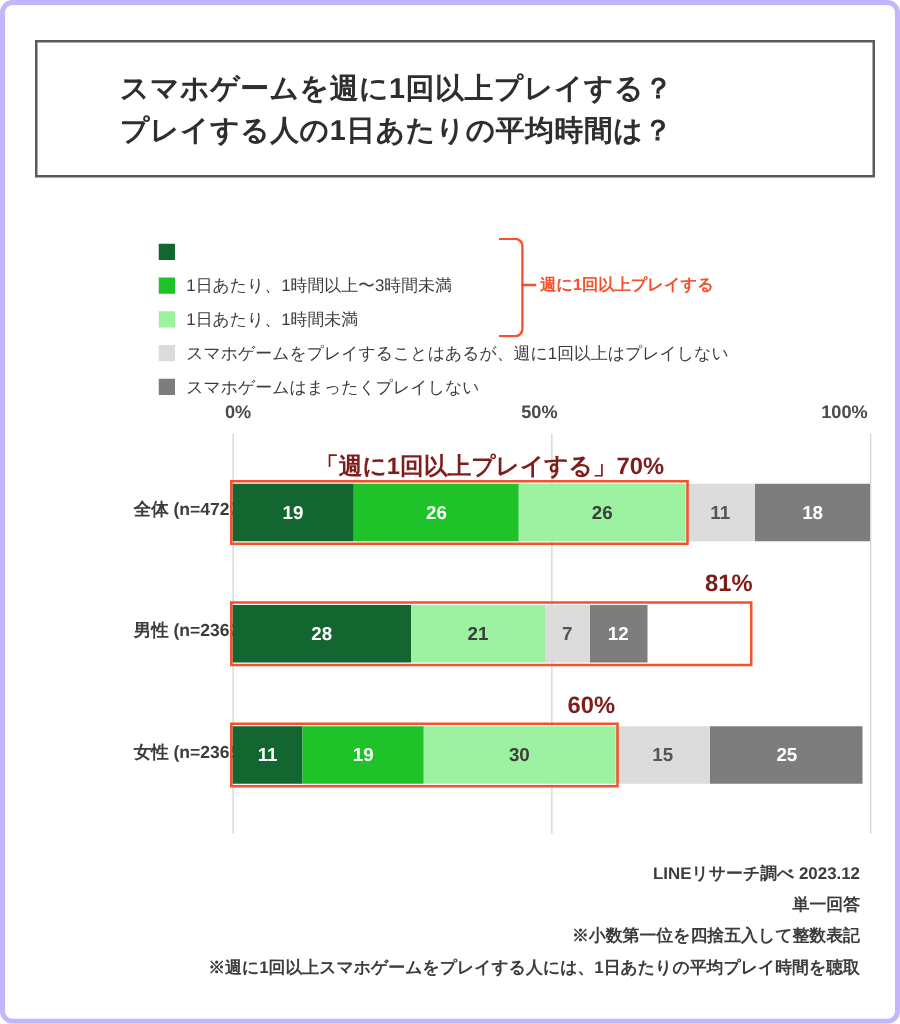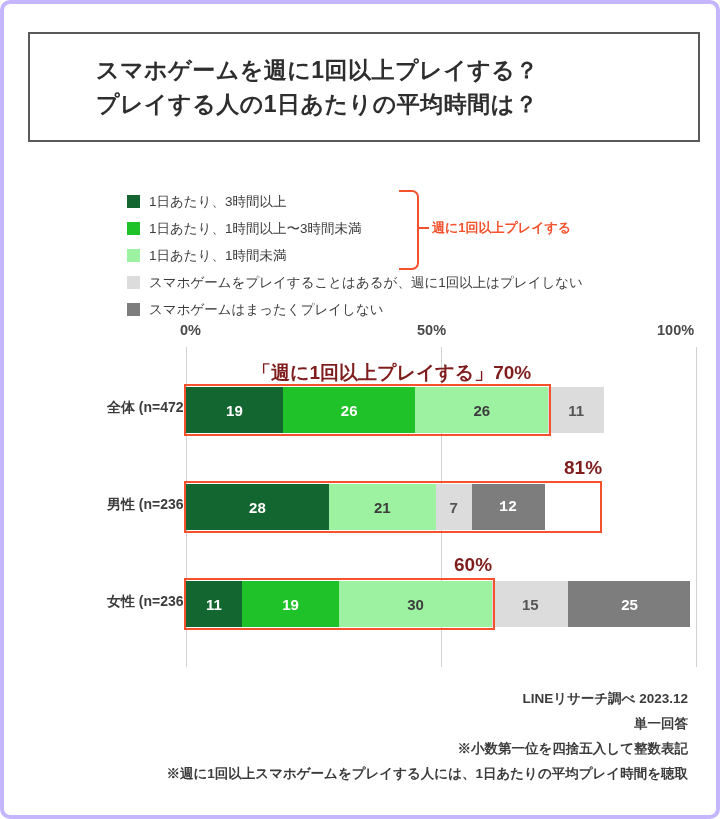--- a/index.html
+++ b/index.html
@@ -211,21 +211,20 @@
 <div class="page">
 
   <div class="title-box">
     <div class="title-line">スマホゲームを週に1回以上プレイする？</div>
     <div class="title-line">プレイする人の1日あたりの平均時間は？</div>
   </div>
 
   <div class="legend">
     <div class="legend-row">
       <span class="legend-swatch seg-1"></span>
-      <span class="legend-label">1日あたり、3時間以上</span>
     </div>
     <div class="legend-row">
       <span class="legend-swatch seg-2"></span>
       <span class="legend-label">1日あたり、1時間以上〜3時間未満</span>
     </div>
     <div class="legend-row">
       <span class="legend-swatch seg-3"></span>
       <span class="legend-label">1日あたり、1時間未満</span>
     </div>
     <div class="legend-row">
@@ -254,32 +253,33 @@
     <div class="gridline" style="left:437px;"></div>
     <div class="gridline" style="left:692px;"></div>
 
     <div class="bar-row" style="top:65px;">
       <span class="row-label">全体 (n=4727)</span>
       <div class="bar-track">
         <div class="seg seg-1" style="width:96.9px;">19</div>
         <div class="seg seg-2" style="width:132.6px;">26</div>
         <div class="seg seg-3" style="width:132.6px;">26</div>
         <div class="seg seg-4" style="width:56.1px;">11</div>
+        <div class="seg seg-5" style="width:91.8px;">18</div>
       </div>
       <div class="highlight-box" style="left:179.5px; width:367px;"></div>
       <span class="pct-callout callout-strong" style="left:248px; top:-27px;">「週に1回以上プレイする」70%</span>
     </div>
 
     <div class="bar-row" style="top:162px;">
       <span class="row-label">男性 (n=2362)</span>
       <div class="bar-track">
         <div class="seg seg-1" style="width:142.8px;">28</div>
         <div class="seg seg-3" style="width:107.1px;">21</div>
         <div class="seg seg-4" style="width:35.7px;">7</div>
-        <div class="seg seg-5" style="width:73px;font-family:Liberation Mono, monospace;">12</div>
+        <div class="seg seg-5" style="width:46px;">12</div>
       </div>
       <div class="highlight-box" style="left:179.5px; width:418px;"></div>
       <span class="pct-callout" style="left:560px; top:-27px;">81%</span>
     </div>
 
     <div class="bar-row" style="top:259px;">
       <span class="row-label">女性 (n=2365)</span>
       <div class="bar-track">
         <div class="seg seg-1" style="width:56.1px;">11</div>
         <div class="seg seg-2" style="width:96.9px;">19</div>

